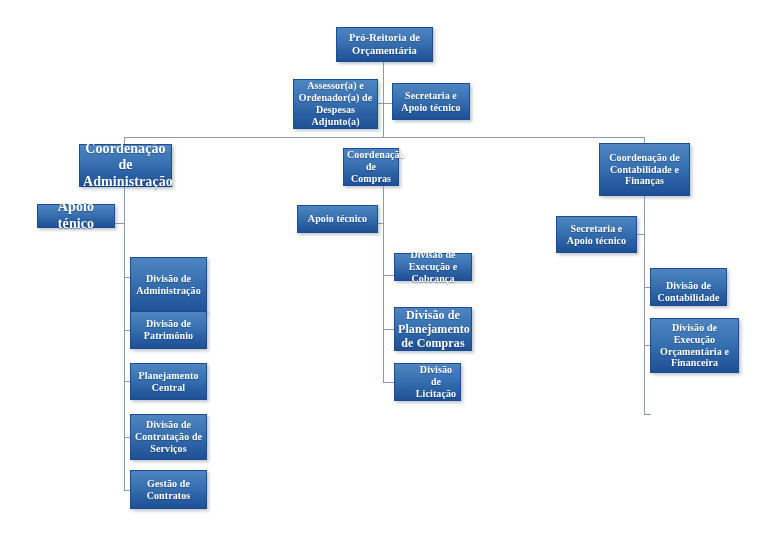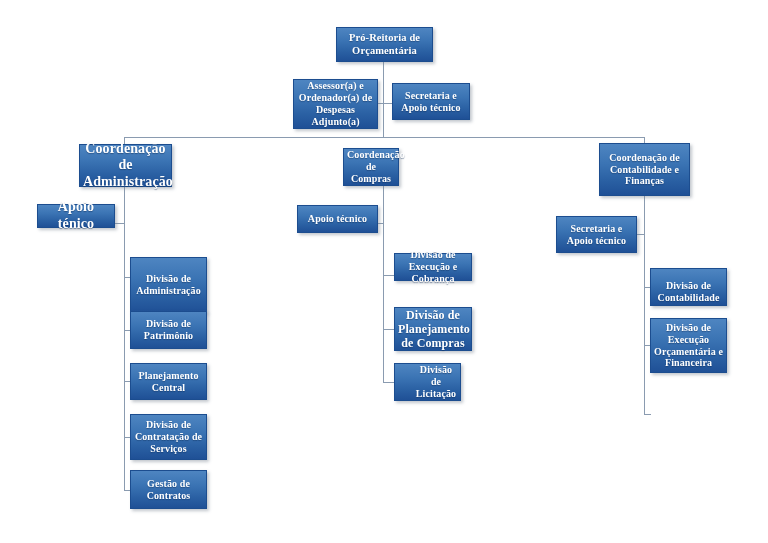--- a/index.html
+++ b/index.html
@@ -136,17 +136,17 @@
   <div class="node" style="left:394px; top:307px; width:78px; height:44px; font-size:12px;">
     <span>Divisão de Planejamento de Compras</span>
   </div>
   <div class="node" style="left:394px; top:363px; width:67px; height:38px; font-size:10px;padding-left:20px;">
     <span>Divisão de Licitação</span>
   </div>
 
   <div class="node" style="left:650px; top:268px; width:77px; height:38px; font-size:10px;align-items:flex-end;">
     <span>Divisão de Contabilidade</span>
   </div>
-  <div class="node" style="left:650px; top:318px; width:77px; height:55px; font-size:10px;">
+  <div class="node" style="left:650px; top:318px; width:89px; height:55px; font-size:10px;">
     <span>Divisão de Execução Orçamentária e Financeira</span>
   </div>
 
 </div>
 
 </body></html>

